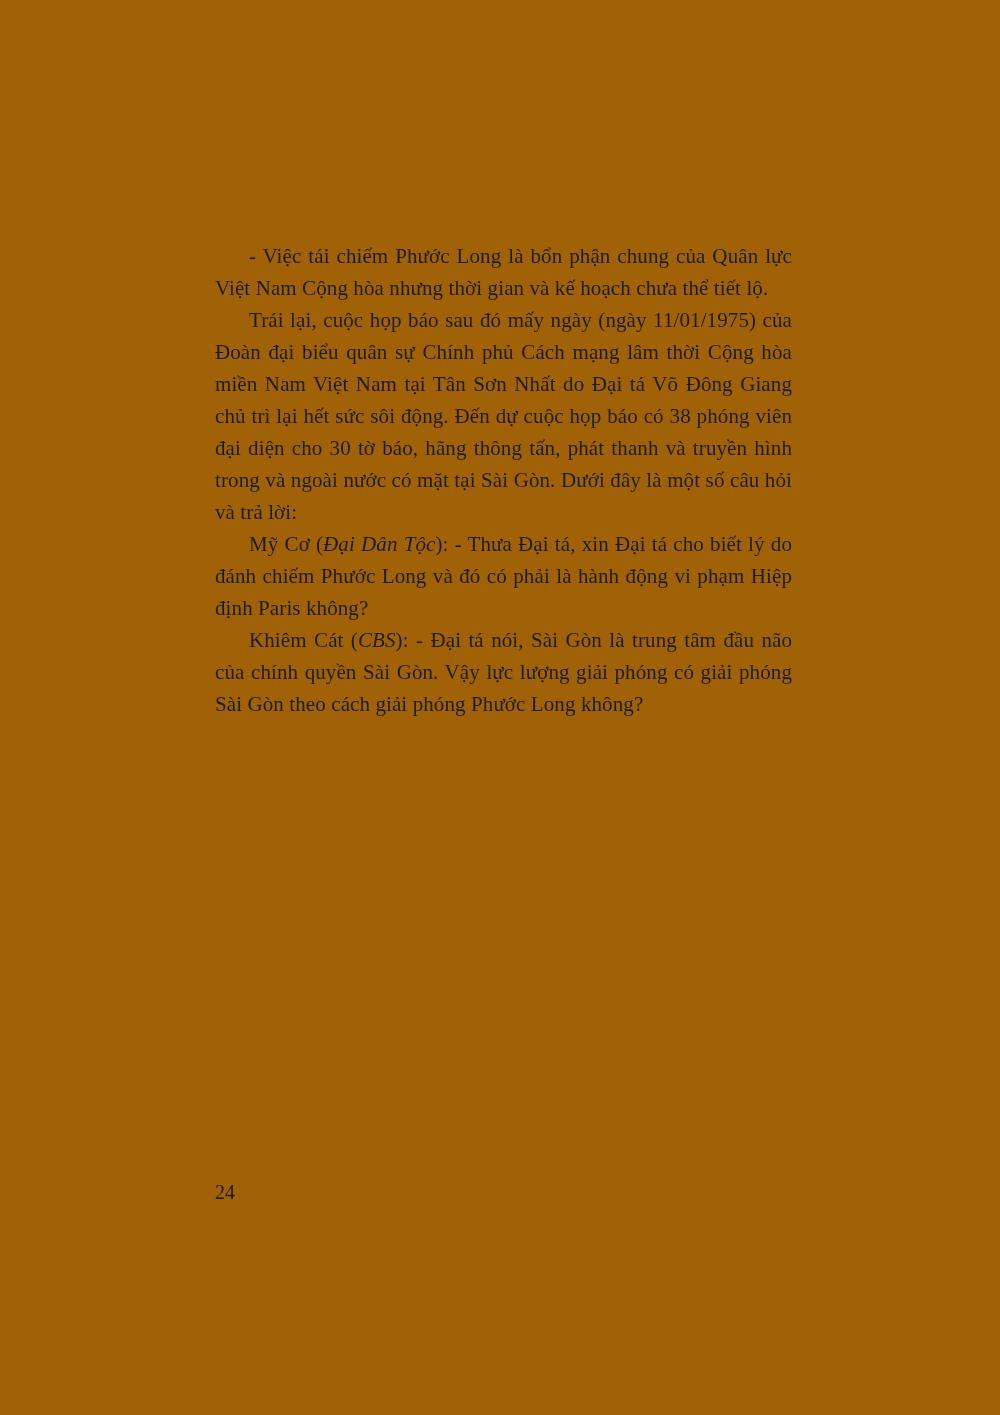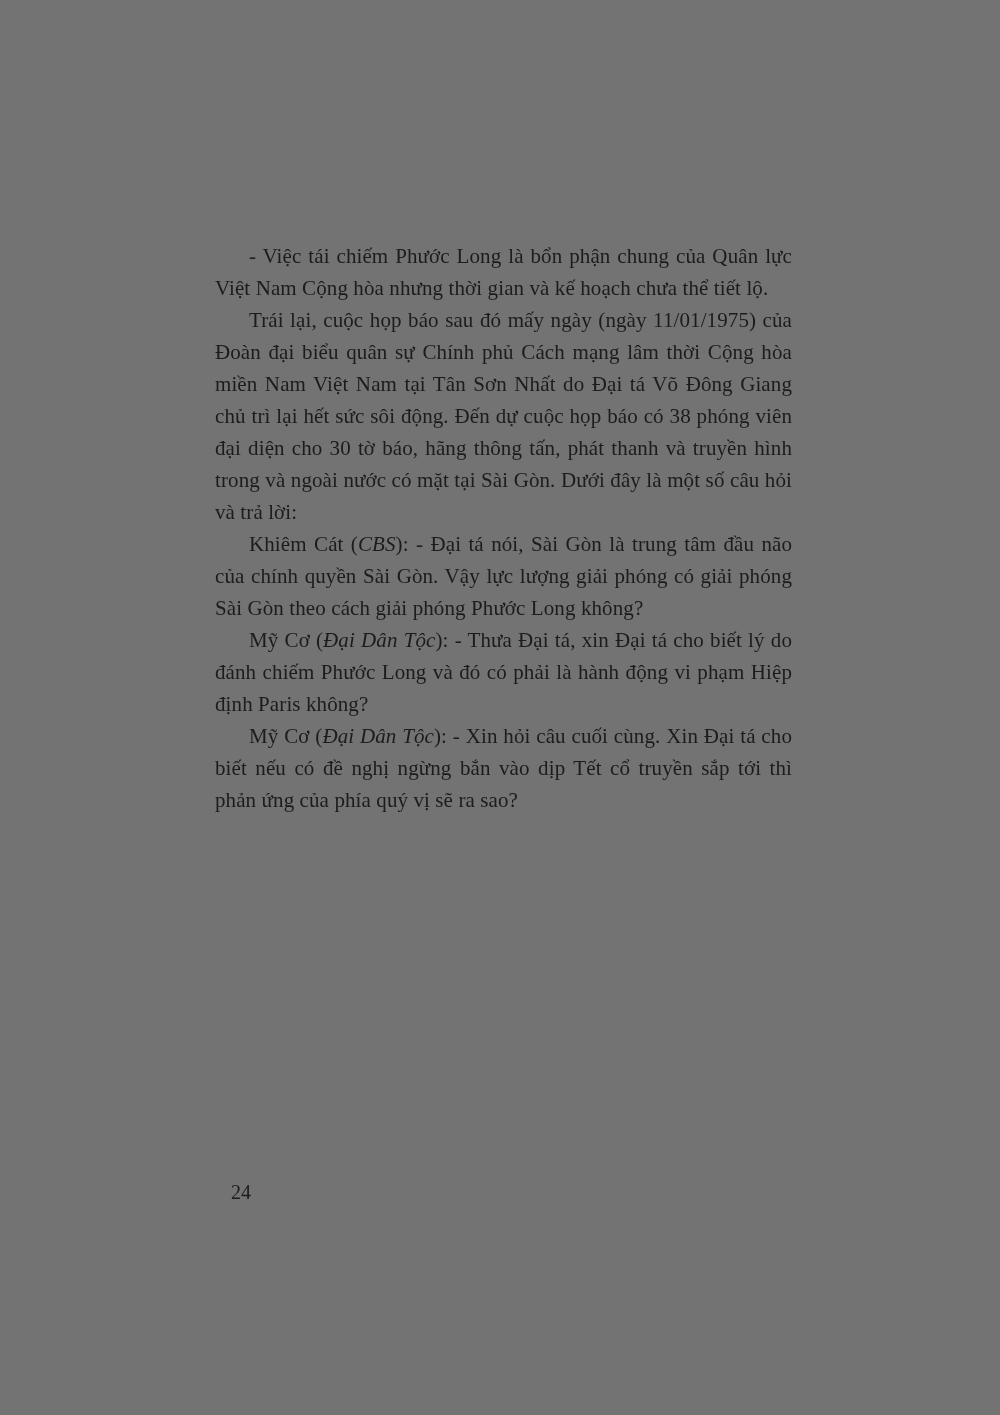--- a/index.html
+++ b/index.html
@@ -4,21 +4,21 @@
 <style>
   html, body {
     margin: 0;
     padding: 0;
     background: #ffffff;
   }
   .page {
     position: relative;
     width: 1000px;
     height: 1415px;
-    background: #737373;
+    background: #a16207;
     font-family: "Liberation Serif", "DejaVu Serif", serif;
     color: #1c1c1c;
     overflow: hidden;
   }
   .text-block {
     position: absolute;
     left: 215px;
     top: 240px;
     width: 577px;
     font-size: 21px;
@@ -33,28 +33,26 @@
   }
   .text-block em {
     font-style: italic;
   }
   .page-number {
     position: absolute;
     left: 215px;
     top: 1178px;
     font-size: 20px;
     line-height: 28px;
-    margin-left: 16px;
   }
 </style>
 </head>
 <body>
 
 <div class="page">
   <div class="text-block">
       <p><span>- Việc tái chiếm Phước Long là bổn phận chung của Quân lực Việt Nam Cộng hòa nhưng thời gian và kế hoạch chưa thể tiết lộ.</span></p>
       <p><span>Trái lại, cuộc họp báo sau đó mấy ngày (ngày 11/01/1975) của Đoàn đại biểu quân sự Chính phủ Cách mạng lâm thời Cộng hòa miền Nam Việt Nam tại Tân Sơn Nhất do Đại tá Võ Đông Giang chủ trì lại hết sức sôi động. Đến dự cuộc họp báo có 38 phóng viên đại diện cho 30 tờ báo, hãng thông tấn, phát thanh và truyền hình trong và ngoài nước có mặt tại Sài Gòn. Dưới đây là một số câu hỏi và trả lời:</span></p>
+      <p><span>Mỹ Cơ (</span><em>Đại Dân Tộc</em><span>): - Thưa Đại tá, xin Đại tá cho biết lý do đánh chiếm Phước Long và đó có phải là hành động vi phạm Hiệp định Paris không?</span></p>
       <p><span>Khiêm Cát (</span><em>CBS</em><span>): - Đại tá nói, Sài Gòn là trung tâm đầu não của chính quyền Sài Gòn. Vậy lực lượng giải phóng có giải phóng Sài Gòn theo cách giải phóng Phước Long không?</span></p>
-      <p><span>Mỹ Cơ (</span><em>Đại Dân Tộc</em><span>): - Thưa Đại tá, xin Đại tá cho biết lý do đánh chiếm Phước Long và đó có phải là hành động vi phạm Hiệp định Paris không?</span></p>
-      <p><span>Mỹ Cơ (</span><em>Đại Dân Tộc</em><span>): - Xin hỏi câu cuối cùng. Xin Đại tá cho biết nếu có đề nghị ngừng bắn vào dịp Tết cổ truyền sắp tới thì phản ứng của phía quý vị sẽ ra sao?</span></p>
     </div>
   <div class="page-number">24</div>
 </div>
 
 </body></html>

